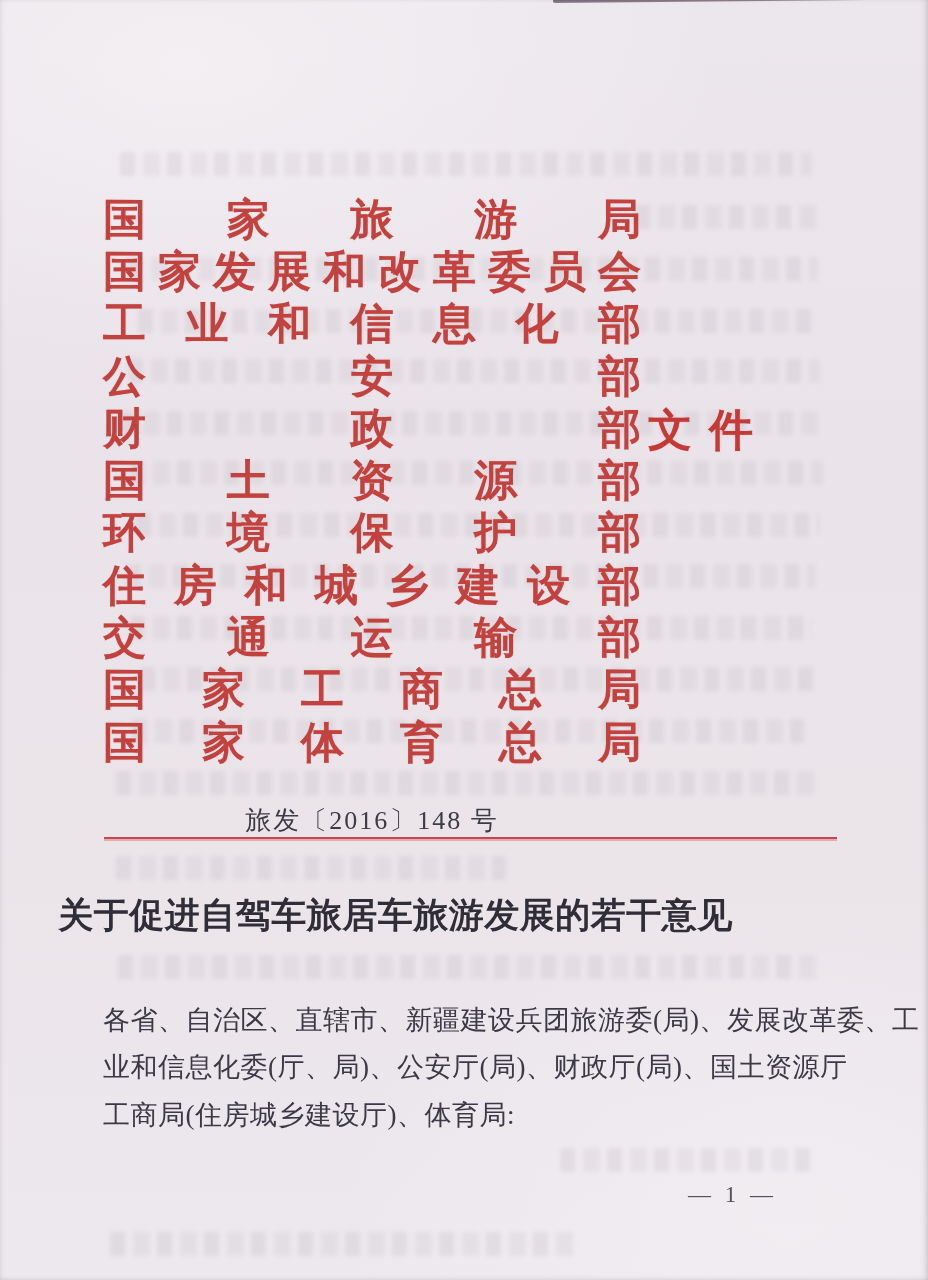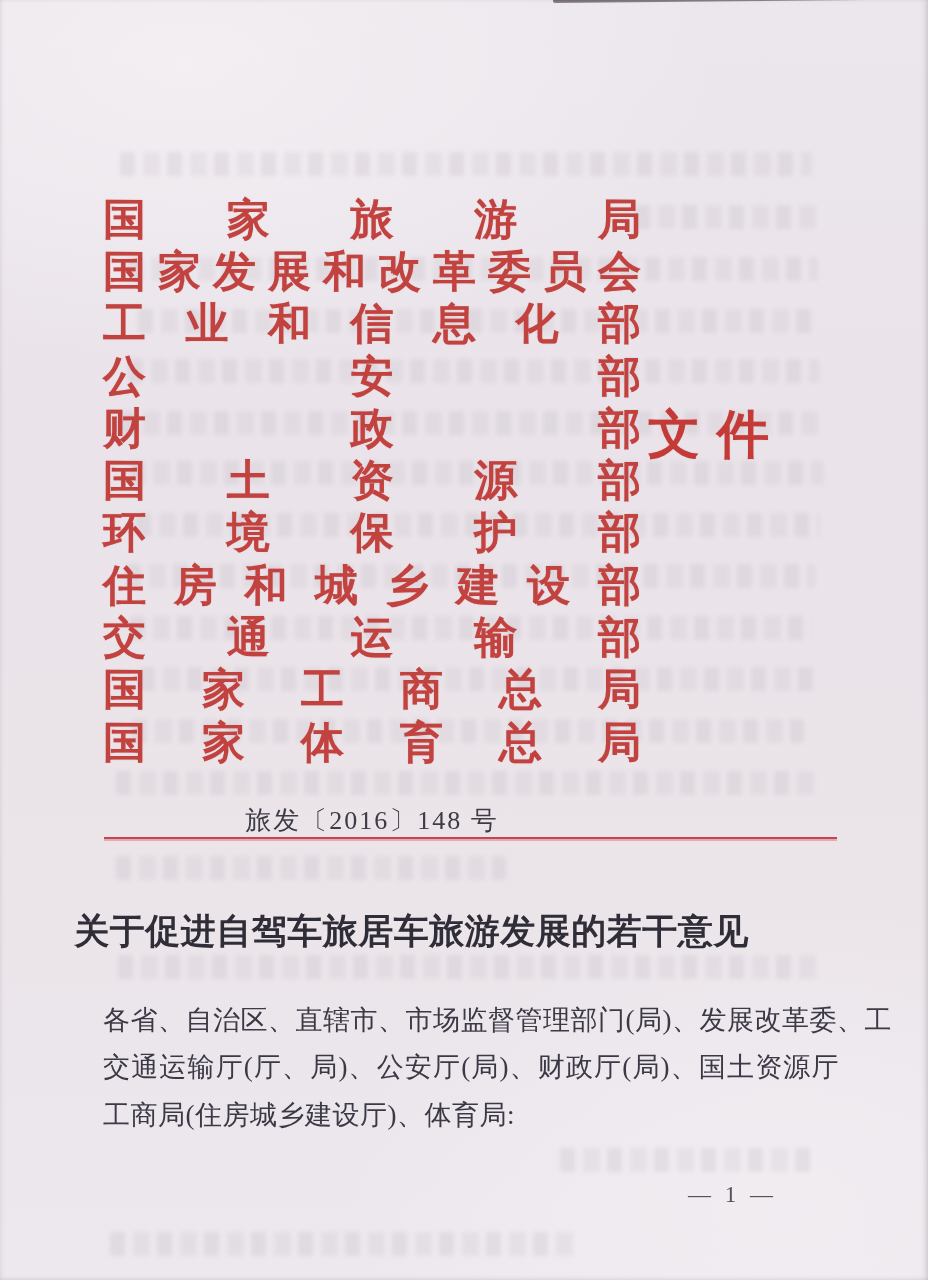--- a/index.html
+++ b/index.html
@@ -64,21 +64,21 @@
     font-size: 43px;
     line-height: 1;
     font-weight: 700;
     color: #c2423f;
     text-shadow: 0 0 1px rgba(194,66,63,.45);
   }
   .doc-type {
     position: absolute;
     left: 648px;
     top: 409px;
-    font-size: 52px;
+    font-size: 44px;
     line-height: 1;
     font-weight: 700;
     color: #c43a37;
     letter-spacing: 17px;
     white-space: nowrap;
     text-shadow: 0 0 1px rgba(196,58,55,.5);
   }
   .doc-number {
     position: absolute;
     left: 0;
@@ -96,21 +96,21 @@
     width: 733px;
     height: 2px;
     background: #c9454e;
     box-shadow: 0 2px 0 rgba(201,69,78,.35);
   }
   .title {
     position: absolute;
     left: 0;
     top: 895px;
     width: 791px;
-    margin: 16px;
+    margin: 0;
     text-align: center;
     font-size: 35px;
     line-height: 1.2;
     font-weight: 700;
     letter-spacing: 0.5px;
     color: #2f2d37;
   }
   .recipients {
     position: absolute;
     left: 103px;
@@ -258,20 +258,20 @@
 
   <div class="doc-type">文件</div>
 
   <div class="doc-number">旅发〔2016〕148 号</div>
 
   <div class="red-rule"></div>
 
   <h1 class="title">关于促进自驾车旅居车旅游发展的若干意见</h1>
 
   <div class="recipients">
-      <div class="recipient-line">各省、自治区、直辖市、市场监督管理部门(局)、发展改革委、工</div>
-      <div class="recipient-line">交通运输厅(厅、局)、公安厅(局)、财政厅(局)、国土资源厅</div>
+      <div class="recipient-line">各省、自治区、直辖市、新疆建设兵团旅游委(局)、发展改革委、工</div>
+      <div class="recipient-line">业和信息化委(厅、局)、公安厅(局)、财政厅(局)、国土资源厅</div>
       <div class="recipient-line last">工商局(住房城乡建设厅)、体育局:</div>
     </div>
 
   <div class="page-number">— 1 —</div>
 
 </div>
 
 </body></html>

